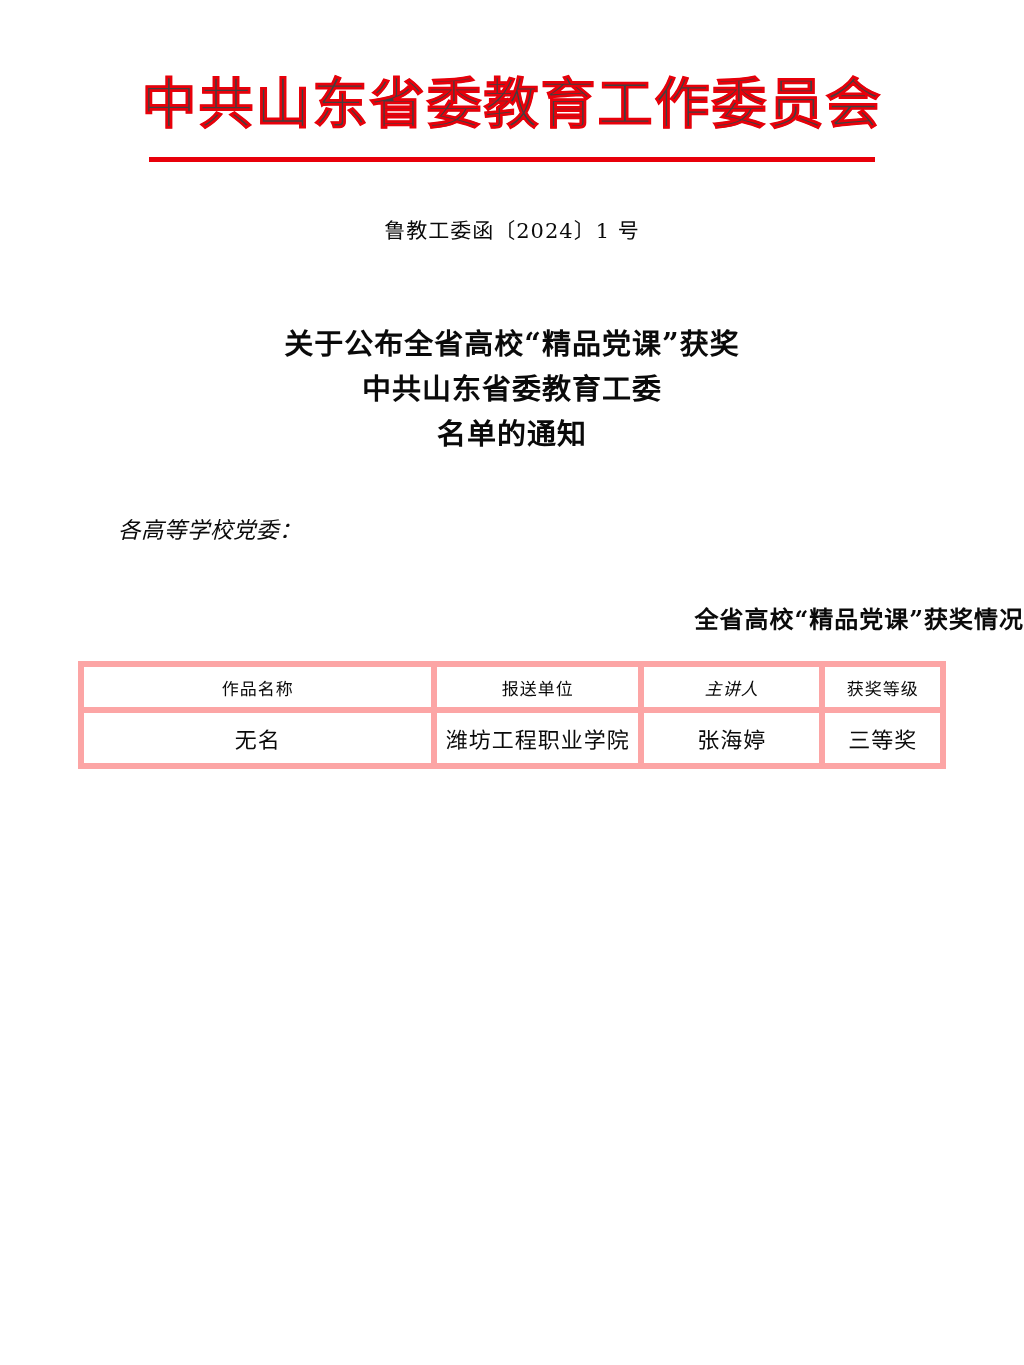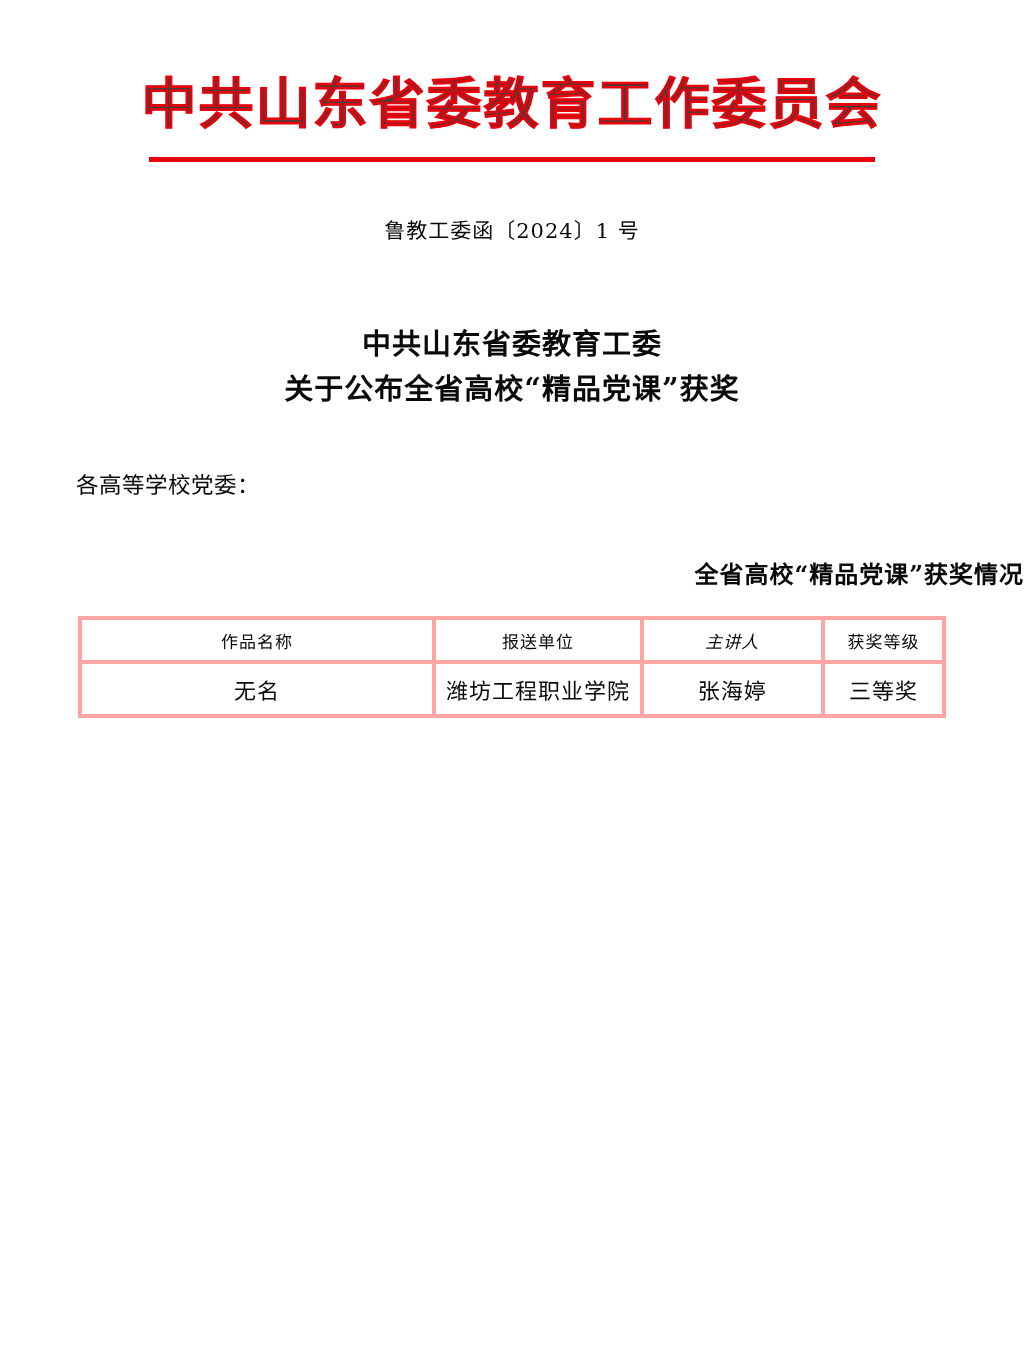--- a/index.html
+++ b/index.html
@@ -59,25 +59,26 @@
     text-align: center;
     font-weight: bold;
     font-size: 29px;
     line-height: 1.55;
     letter-spacing: 1px;
   }
   .title-line { white-space: nowrap; }
 
   
   .body-block {
-    margin: 52px 150px 0 76px;
+    margin: 52px 150px 0 118px;
     font-size: 22.5px;
     line-height: 1.92;
     letter-spacing: 0.5px;
     text-align: justify;
+    font-style: italic;
   }
   .salutation {
     margin-bottom: 2px;
   }
   .para {
     text-indent: 2em;
     text-align: justify;
     text-justify: inter-ideograph;
   }
 
@@ -92,21 +93,21 @@
   .table-wrap {
     margin: 26px 78px 0 78px;
   }
   table.award-table {
     width: 100%;
     border-collapse: collapse;
     font-size: 18px;
   }
   table.award-table th,
   table.award-table td {
-    border: 4px solid #fca5a5;
+    border: 6px solid #fca5a5;
     text-align: center;
     letter-spacing: 1px;
     font-weight: normal;
   }
   table.award-table th {
     height: 38px;
     font-size: 17px;
   }
   table.award-table td {
     height: 48px;
@@ -124,22 +125,23 @@
 <div class="page">
 
   <div class="masthead">
     <div class="masthead-title">中共山东省委教育工作委员会</div>
     <div class="masthead-rule"></div>
   </div>
 
   <div class="doc-number">鲁教工委函〔2024〕1 号</div>
 
   <div class="title-block">
+    <div class="title-line">关于公布全省高校“精品党课”获奖</div>
     <div class="title-line">中共山东省委教育工委</div>
-    <div class="title-line">关于公布全省高校“精品党课”获奖</div>
+    <div class="title-line">名单的通知</div>
   </div>
 
   <div class="body-block">
     <div class="salutation">各高等学校党委：</div>
   </div>
 
   <div class="table-heading">全省高校“精品党课”获奖情况</div>
 
   <div class="table-wrap">
     <table class="award-table">

